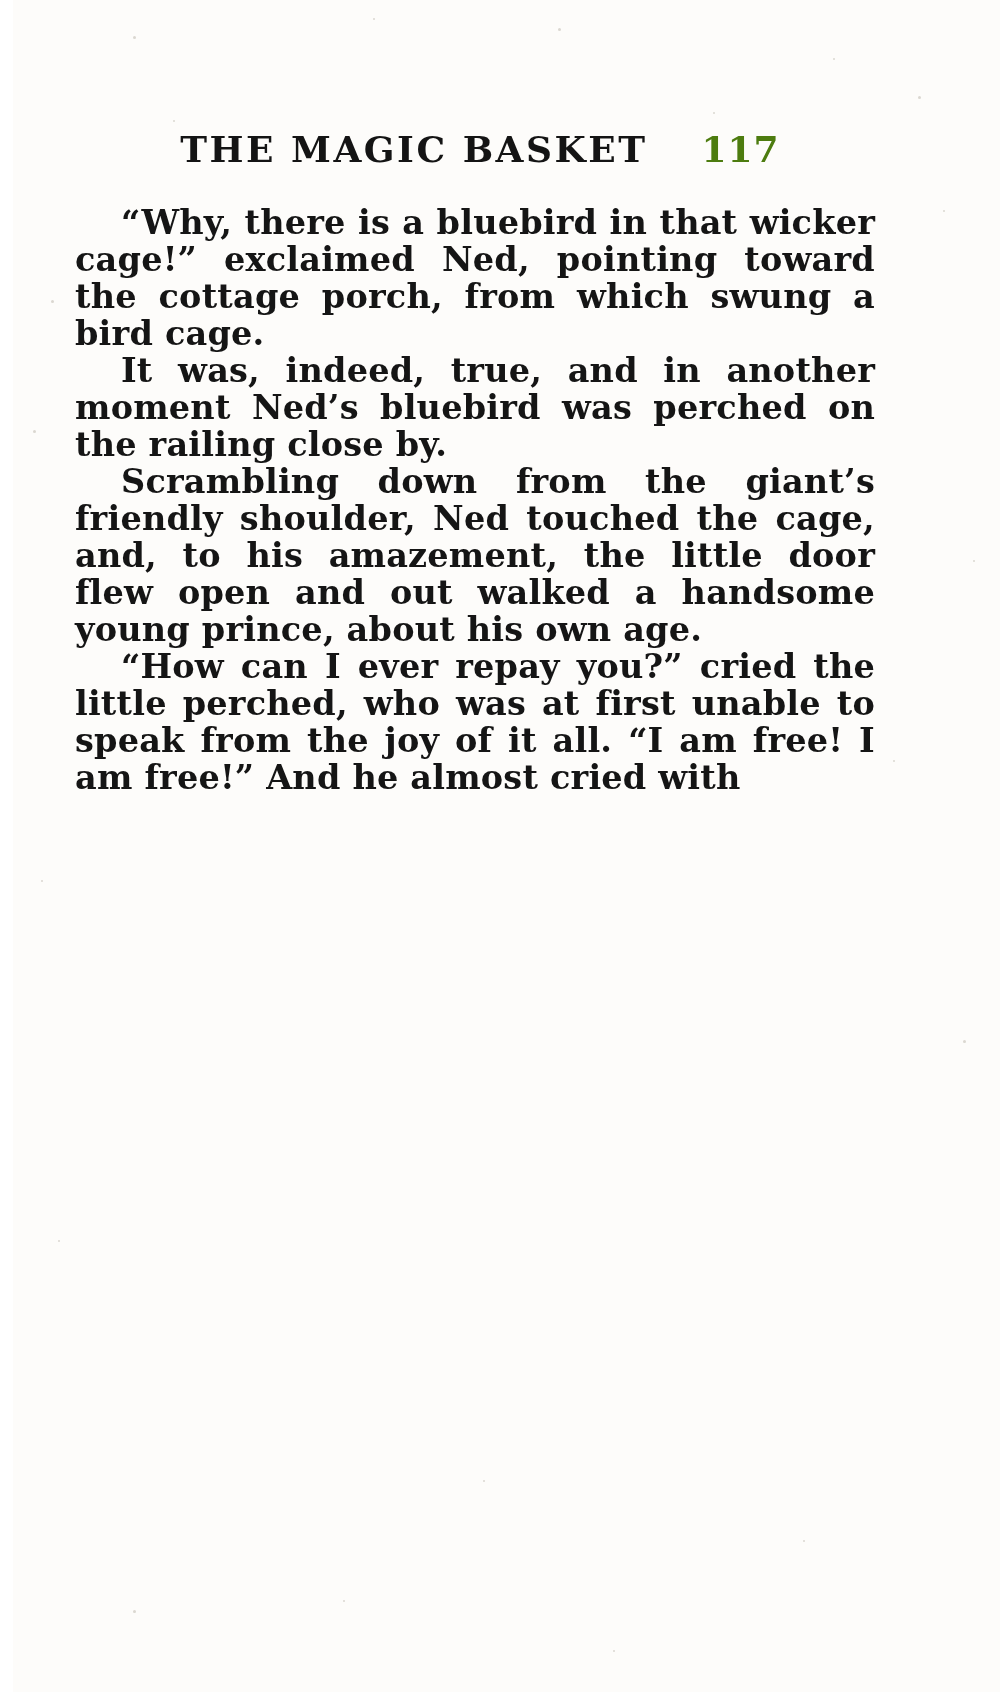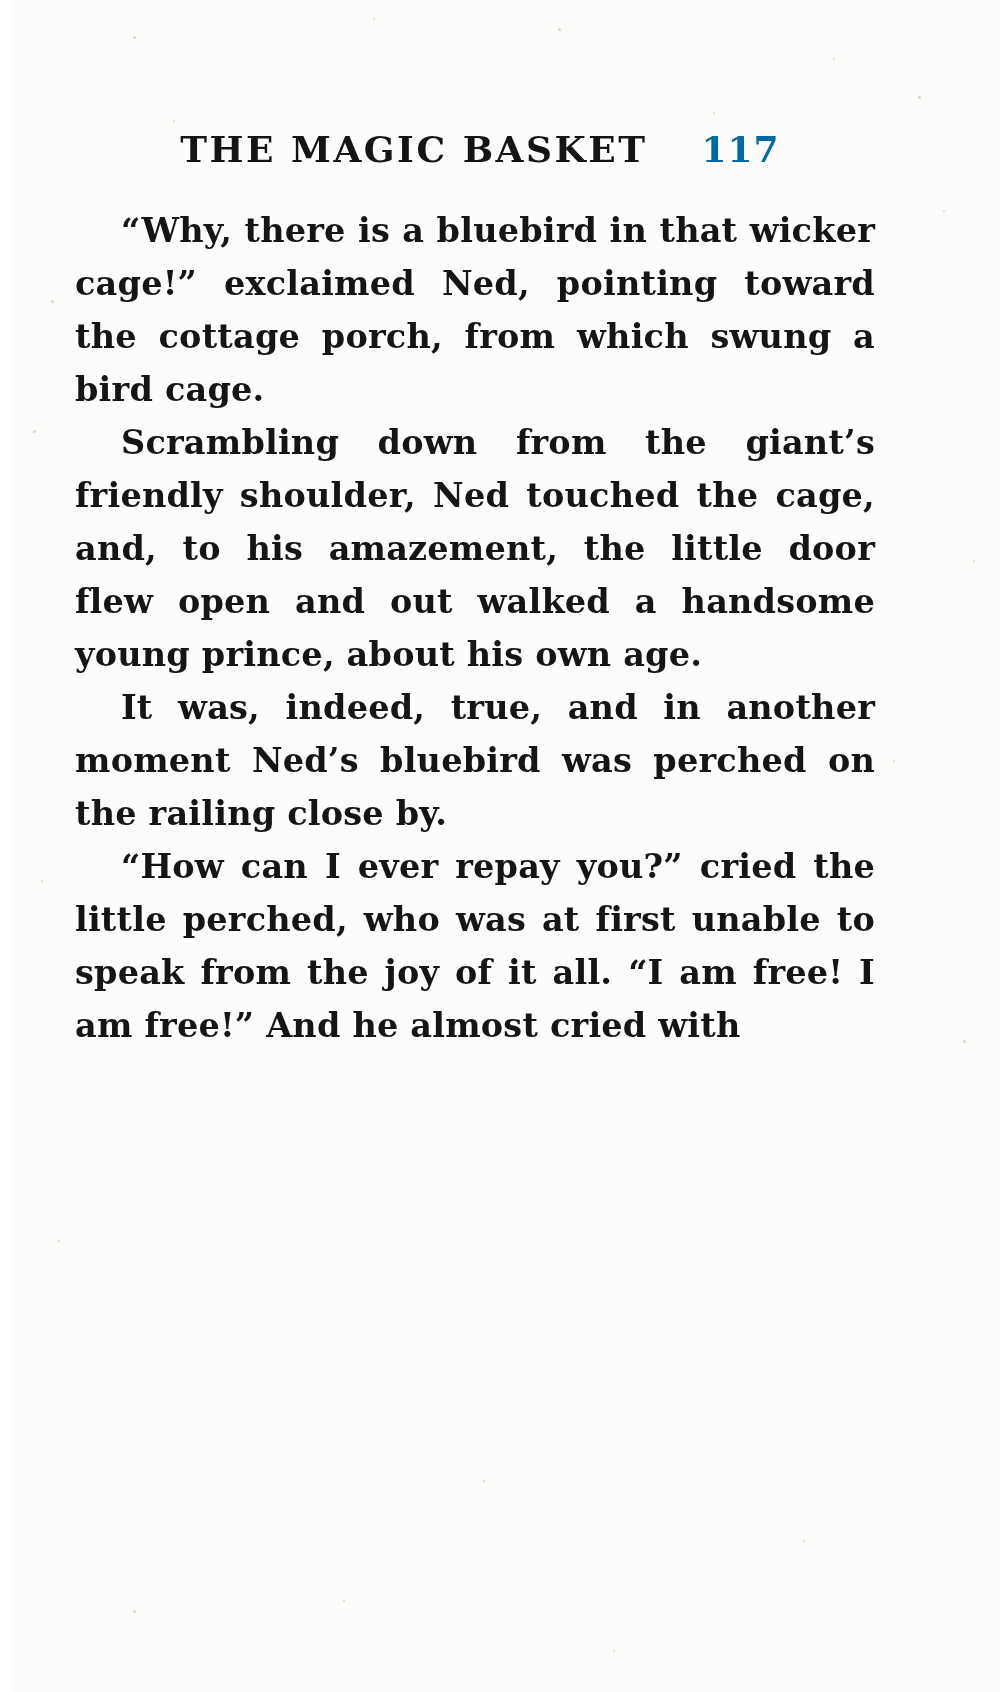--- a/index.html
+++ b/index.html
@@ -54,27 +54,27 @@
     font-size: 36px;
     letter-spacing: 2.5px;
     color: #141414;
     white-space: nowrap;
   }
   .page-number {
     font-family: "DejaVu Serif", serif;
     font-weight: 700;
     font-size: 36px;
     letter-spacing: 1px;
-    color: #0369a1;
+    color: #4d7c0f;
     margin-left: 54px;
   }
   p.para {
     margin: 0;
     font-size: 33.5px;
-    line-height: 53px;
+    line-height: 37px;
     text-align: justify;
     text-indent: 46px;
     font-weight: 600;
     color: #151515;
     letter-spacing: 0.2px;
     -webkit-font-smoothing: none;
   }
   p.para:last-child {
     text-align: justify;
   }
@@ -108,18 +108,18 @@
   </div>
 
   <div class="content">
 
     <div class="header-line">
       <span class="running-title">THE MAGIC BASKET</span>
       <span class="page-number">117</span>
     </div>
 
     <p class="para">“Why, there is a bluebird in that wicker cage!” exclaimed Ned, pointing toward the cottage porch, from which swung a bird cage.</p>
+    <p class="para">It was, indeed, true, and in another moment Ned’s bluebird was perched on the railing close by.</p>
     <p class="para">Scrambling down from the giant’s friendly shoulder, Ned touched the cage, and, to his amazement, the little door flew open and out walked a handsome young prince, about his own age.</p>
-    <p class="para">It was, indeed, true, and in another moment Ned’s bluebird was perched on the railing close by.</p>
     <p class="para">“How can I ever repay you?” cried the little perched, who was at first unable to speak from the joy of it all. “I am free! I am free!” And he almost cried with</p>
 
   </div>
 </div>
 
 </body></html>

